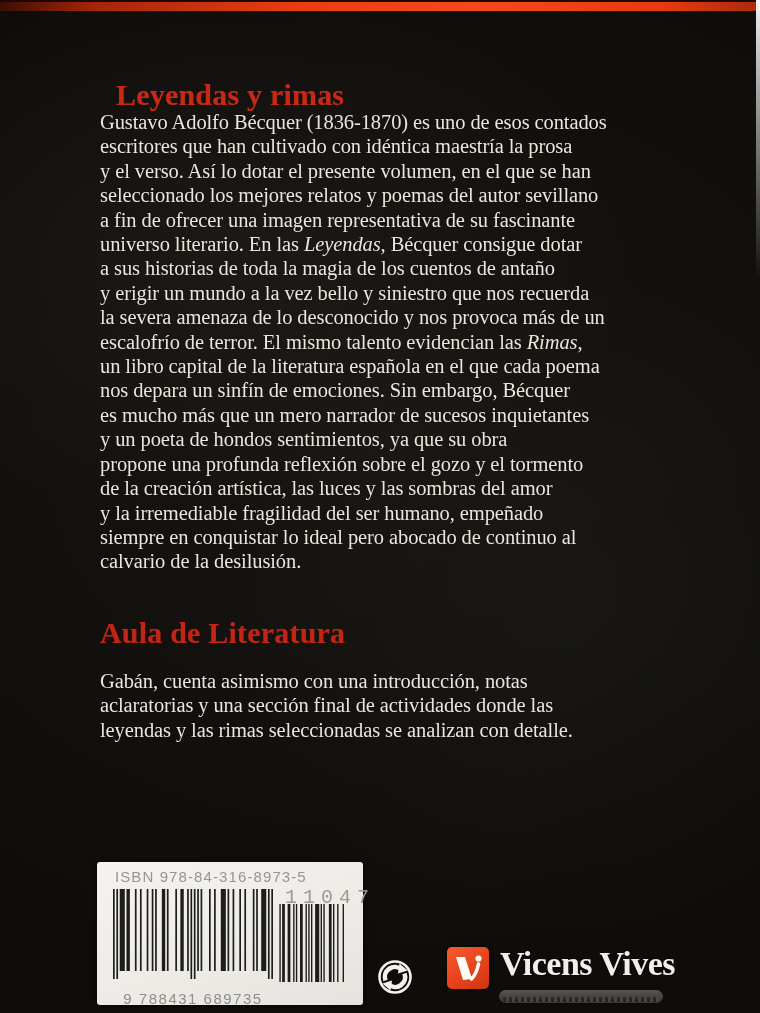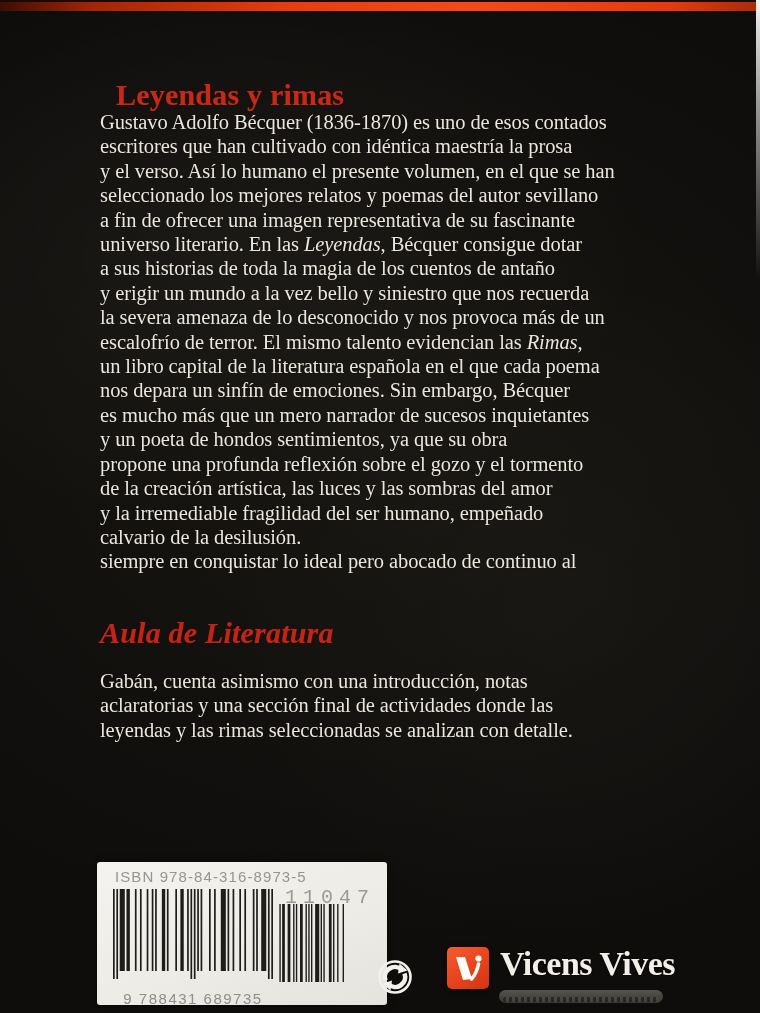--- a/index.html
+++ b/index.html
@@ -27,35 +27,35 @@
   .title {
     position: absolute; left: 100px; top: 64px; margin: 16px;
     font-size: 30px; line-height: 30px; font-weight: 700;
     color: #c62a16; text-shadow: 0 0 1px rgba(120,20,8,0.8);
     letter-spacing: 0.2px; white-space: nowrap;
   }
   .subtitle {
     position: absolute; left: 100px; top: 618px; margin: 0;
     font-size: 30px; line-height: 30px; font-weight: 700;
     color: #c22516; text-shadow: 0 0 1px rgba(120,20,8,0.8);
-    letter-spacing: 0.2px; white-space: nowrap; font-style: italic;
+    letter-spacing: 0.2px; white-space: nowrap;
   }
   .para {
     position: absolute; left: 100px;
     font-size: 20.5px; line-height: 24.4px; font-weight: 400;
     color: #ece7de; letter-spacing: -0.1px;
     text-shadow: 0 0 1px rgba(0,0,0,0.6);
   }
   .para .line { white-space: nowrap; }
   .para em { font-style: italic; text-align: center; }
   .para1 { top: 110px; }
   .para2 { top: 669px; }
 
   .barcode-box {
-    position: absolute; left: 97px; top: 862px; width: 290px; height: 143px;
+    position: absolute; left: 97px; top: 862px; width: 266px; height: 143px;
     background: linear-gradient(160deg, #f4f3ef 0%, #ecebe6 60%, #e4e3de 100%);
     border-radius: 3px; box-shadow: 0 0 6px rgba(0,0,0,0.6);
   }
   .isbn {
     position: absolute; left: 18px; top: 6px;
     font-family: "Liberation Sans", sans-serif; font-size: 15px;
     color: #96958f; letter-spacing: 1.1px; white-space: nowrap;
   }
   .ean13-svg { position: absolute; left: 16px; top: 27px; }
   .ean13-digits {
@@ -102,37 +102,37 @@
 <div class="cover">
   <div class="top-hairline"></div>
   <div class="top-bar"></div>
   <div class="edge-sliver"></div>
 
   <h1 class="title">Leyendas y rimas</h1>
 
   <div class="para para1">
       <div class="line">Gustavo Adolfo Bécquer (1836-1870) es uno de esos contados</div>
       <div class="line">escritores que han cultivado con idéntica maestría la prosa</div>
-      <div class="line">y el verso. Así lo humano el presente volumen, en el que se han</div>
+      <div class="line">y el verso. Así lo dotar el presente volumen, en el que se han</div>
       <div class="line">seleccionado los mejores relatos y poemas del autor sevillano</div>
       <div class="line">a fin de ofrecer una imagen representativa de su fascinante</div>
       <div class="line">universo literario. En las <em>Leyendas</em>, Bécquer consigue dotar</div>
       <div class="line">a sus historias de toda la magia de los cuentos de antaño</div>
       <div class="line">y erigir un mundo a la vez bello y siniestro que nos recuerda</div>
       <div class="line">la severa amenaza de lo desconocido y nos provoca más de un</div>
       <div class="line">escalofrío de terror. El mismo talento evidencian las <em>Rimas</em>,</div>
       <div class="line">un libro capital de la literatura española en el que cada poema</div>
       <div class="line">nos depara un sinfín de emociones. Sin embargo, Bécquer</div>
       <div class="line">es mucho más que un mero narrador de sucesos inquietantes</div>
       <div class="line">y un poeta de hondos sentimientos, ya que su obra</div>
       <div class="line">propone una profunda reflexión sobre el gozo y el tormento</div>
       <div class="line">de la creación artística, las luces y las sombras del amor</div>
       <div class="line">y la irremediable fragilidad del ser humano, empeñado</div>
+      <div class="line">siempre en conquistar lo ideal pero abocado de continuo al</div>
       <div class="line">calvario de la desilusión.</div>
-      <div class="line">siempre en conquistar lo ideal pero abocado de continuo al</div>
     </div>
 
   <h2 class="subtitle">Aula de Literatura</h2>
 
   <div class="para para2">
       <div class="line">Gabán, cuenta asimismo con una introducción, notas</div>
       <div class="line">aclaratorias y una sección final de actividades donde las</div>
       <div class="line">leyendas y las rimas seleccionadas se analizan con detalle.</div>
     </div>
 

